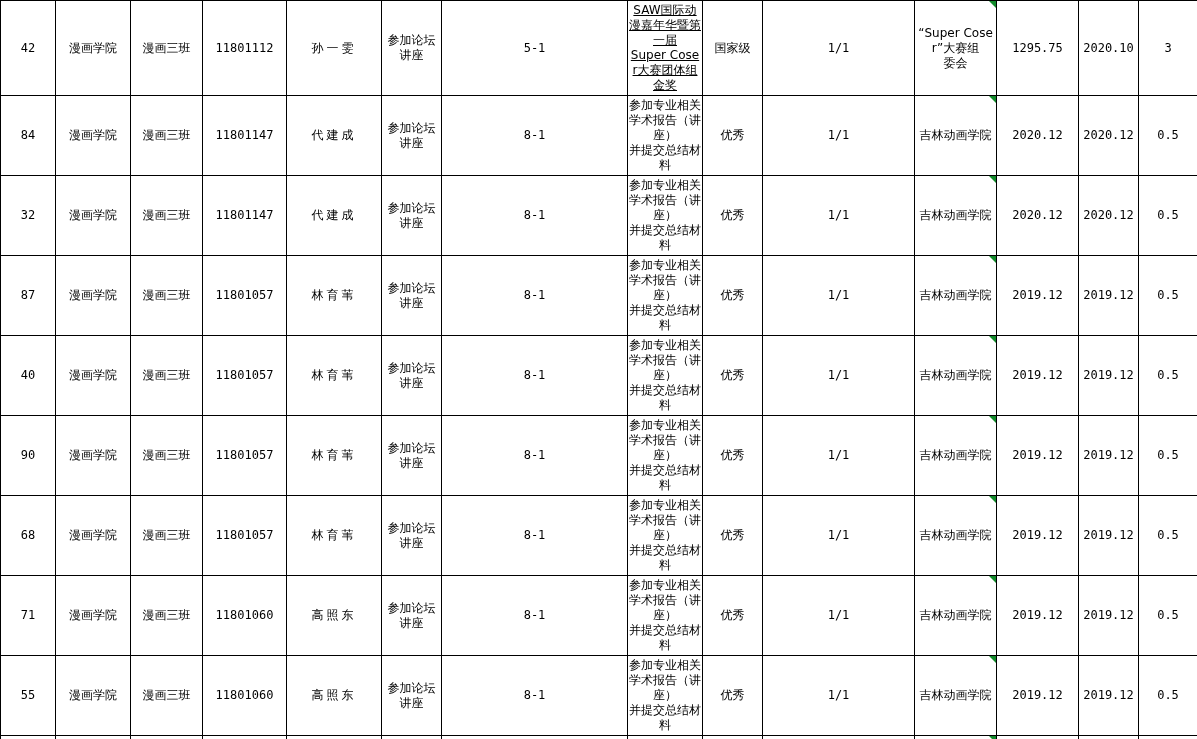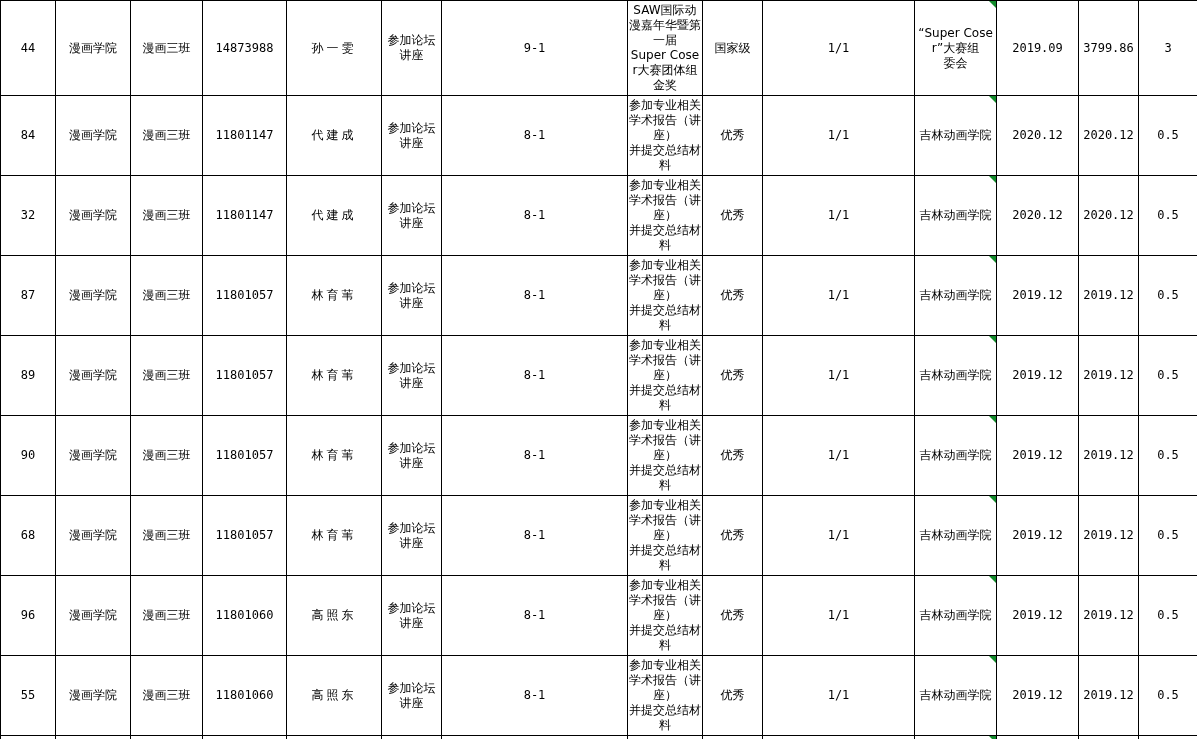--- a/index.html
+++ b/index.html
@@ -63,20 +63,21 @@
     line-height: 1.35;
   }
   td.name {
     letter-spacing: 3px;
     padding-left: 3px;
   }
   td.award {
     font-family: "DejaVu Sans", sans-serif;
     font-size: 10.5px;
     line-height: 1.35;
+    text-decoration: underline;
   }
   
   td.marker::after {
     content: "";
     position: absolute;
     top: 0;
     right: 0;
     width: 0;
     height: 0;
     border-top: 7px solid #128a2b;
@@ -100,33 +101,33 @@
       <col class="c7">
       <col class="c8">
       <col class="c9">
     <col class="c10">
       <col class="c11">
       <col class="c12">
       <col class="c13">
   </colgroup>
   <tbody id="tbody">
       <tr class="first">
-        <td class="num">44</td>
-        <td class="cn">漫画学院</td>
-        <td class="cn">漫画三班</td>
-        <td class="code">14873988</td>
+        <td class="num">42</td>
+        <td class="cn">漫画学院</td>
+        <td class="cn">漫画三班</td>
+        <td class="code">11801112</td>
         <td class="cn name">孙一雯</td>
         <td class="cn">参加论坛讲座</td>
-        <td class="code">9-1</td>
+        <td class="code">5-1</td>
         <td class="award">SAW国际动漫嘉年华暨第一届<br>Super Coser大赛团体组金奖</td>
         <td class="cn">国家级</td>
         <td class="ratio">1/1</td>
         <td class="cn marker">“Super Coser”大赛组<br>委会</td>
-        <td class="date">2019.09</td>
-        <td class="date">3799.86</td>
+        <td class="date">1295.75</td>
+        <td class="date">2020.10</td>
         <td class="score">3</td>
         <td class="score">3</td>
       </tr>
       <tr>
         <td class="num">84</td>
         <td class="cn">漫画学院</td>
         <td class="cn">漫画三班</td>
         <td class="code">11801147</td>
         <td class="cn name">代建成</td>
         <td class="cn">参加论坛讲座</td>
@@ -168,21 +169,21 @@
         <td class="achieve">参加专业相关学术报告（讲座）<br>并提交总结材料</td>
         <td class="cn">优秀</td>
         <td class="ratio">1/1</td>
         <td class="cn marker">吉林动画学院</td>
         <td class="date">2019.12</td>
         <td class="date">2019.12</td>
         <td class="score">0.5</td>
         <td class="score">0.5</td>
       </tr>
       <tr>
-        <td class="num">89</td>
+        <td class="num">40</td>
         <td class="cn">漫画学院</td>
         <td class="cn">漫画三班</td>
         <td class="code">11801057</td>
         <td class="cn name">林育苇</td>
         <td class="cn">参加论坛讲座</td>
         <td class="code">8-1</td>
         <td class="achieve">参加专业相关学术报告（讲座）<br>并提交总结材料</td>
         <td class="cn">优秀</td>
         <td class="ratio">1/1</td>
         <td class="cn marker">吉林动画学院</td>
@@ -219,21 +220,21 @@
         <td class="achieve">参加专业相关学术报告（讲座）<br>并提交总结材料</td>
         <td class="cn">优秀</td>
         <td class="ratio">1/1</td>
         <td class="cn marker">吉林动画学院</td>
         <td class="date">2019.12</td>
         <td class="date">2019.12</td>
         <td class="score">0.5</td>
         <td class="score">0.5</td>
       </tr>
       <tr>
-        <td class="num">96</td>
+        <td class="num">71</td>
         <td class="cn">漫画学院</td>
         <td class="cn">漫画三班</td>
         <td class="code">11801060</td>
         <td class="cn name">高照东</td>
         <td class="cn">参加论坛讲座</td>
         <td class="code">8-1</td>
         <td class="achieve">参加专业相关学术报告（讲座）<br>并提交总结材料</td>
         <td class="cn">优秀</td>
         <td class="ratio">1/1</td>
         <td class="cn marker">吉林动画学院</td>

